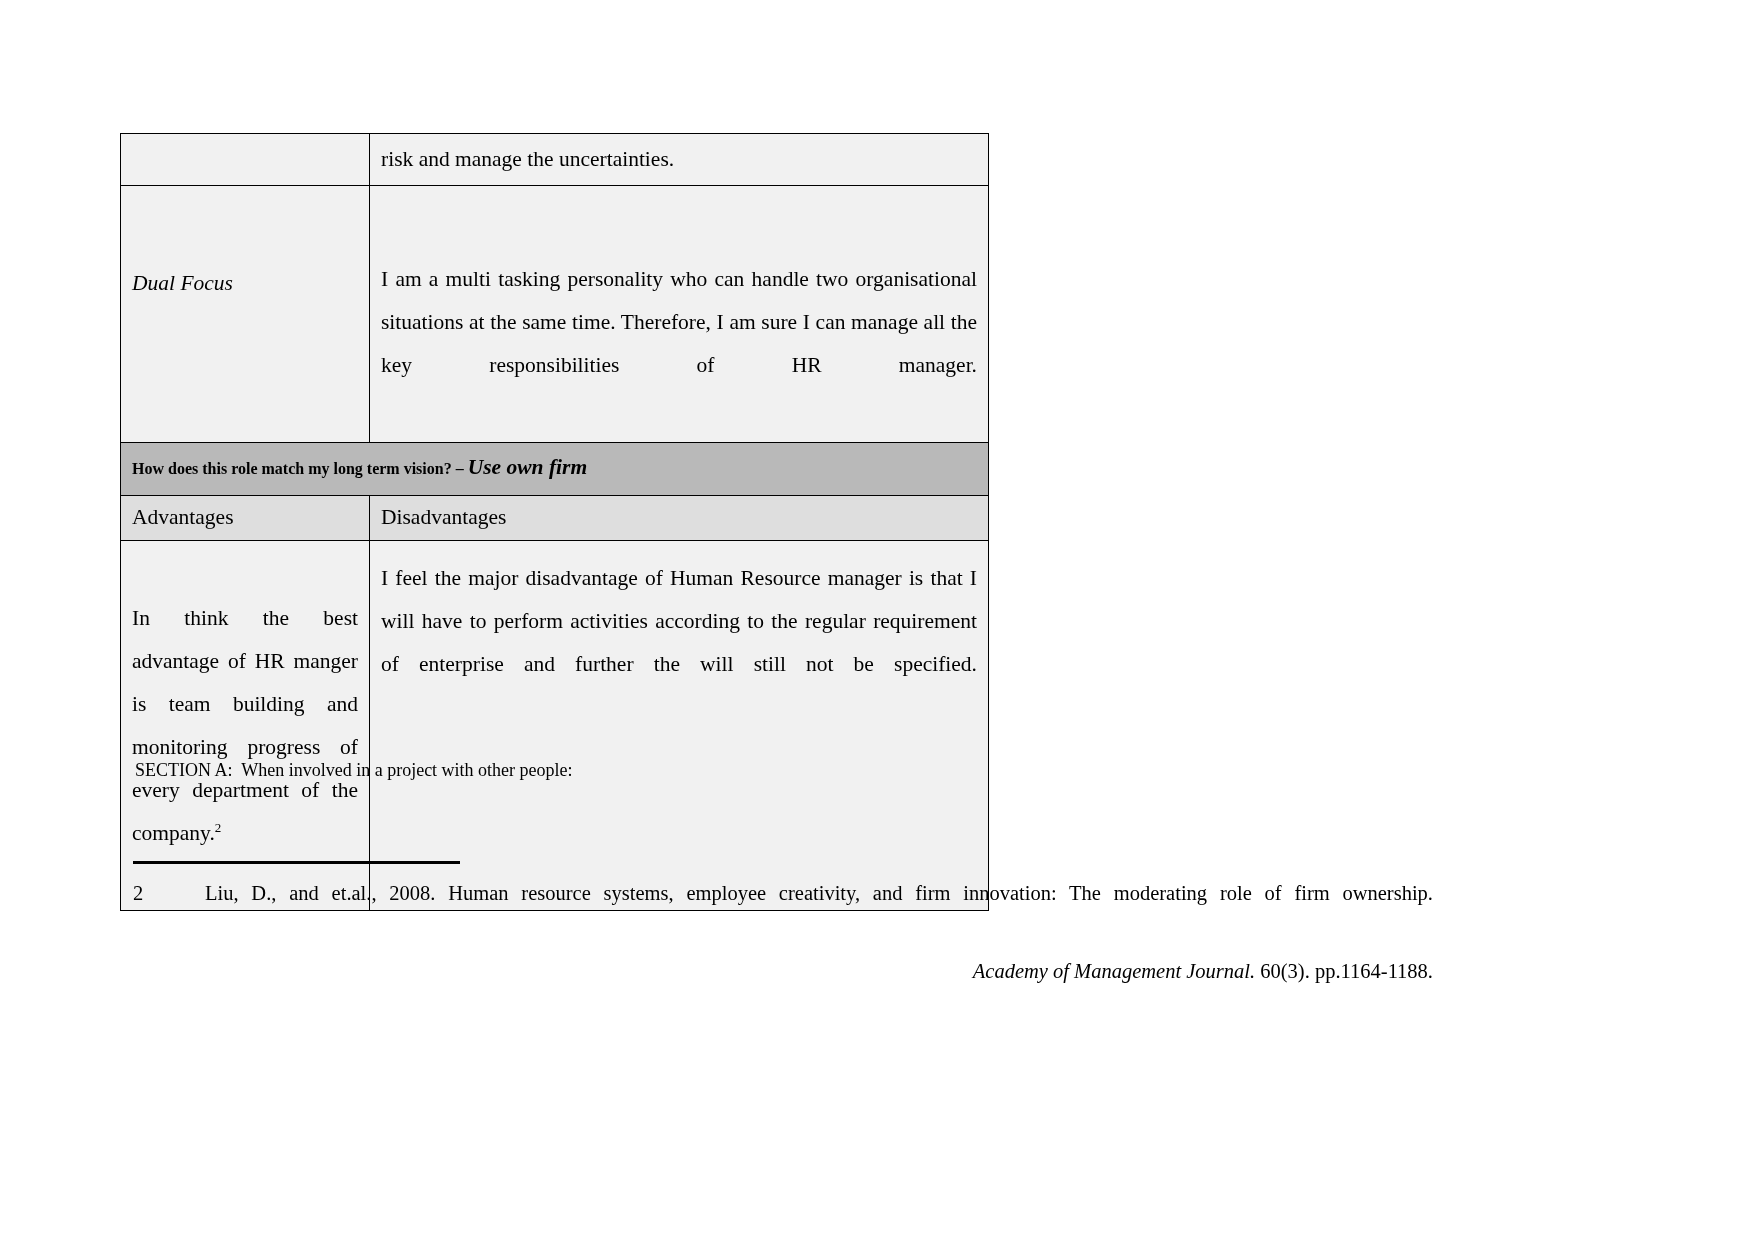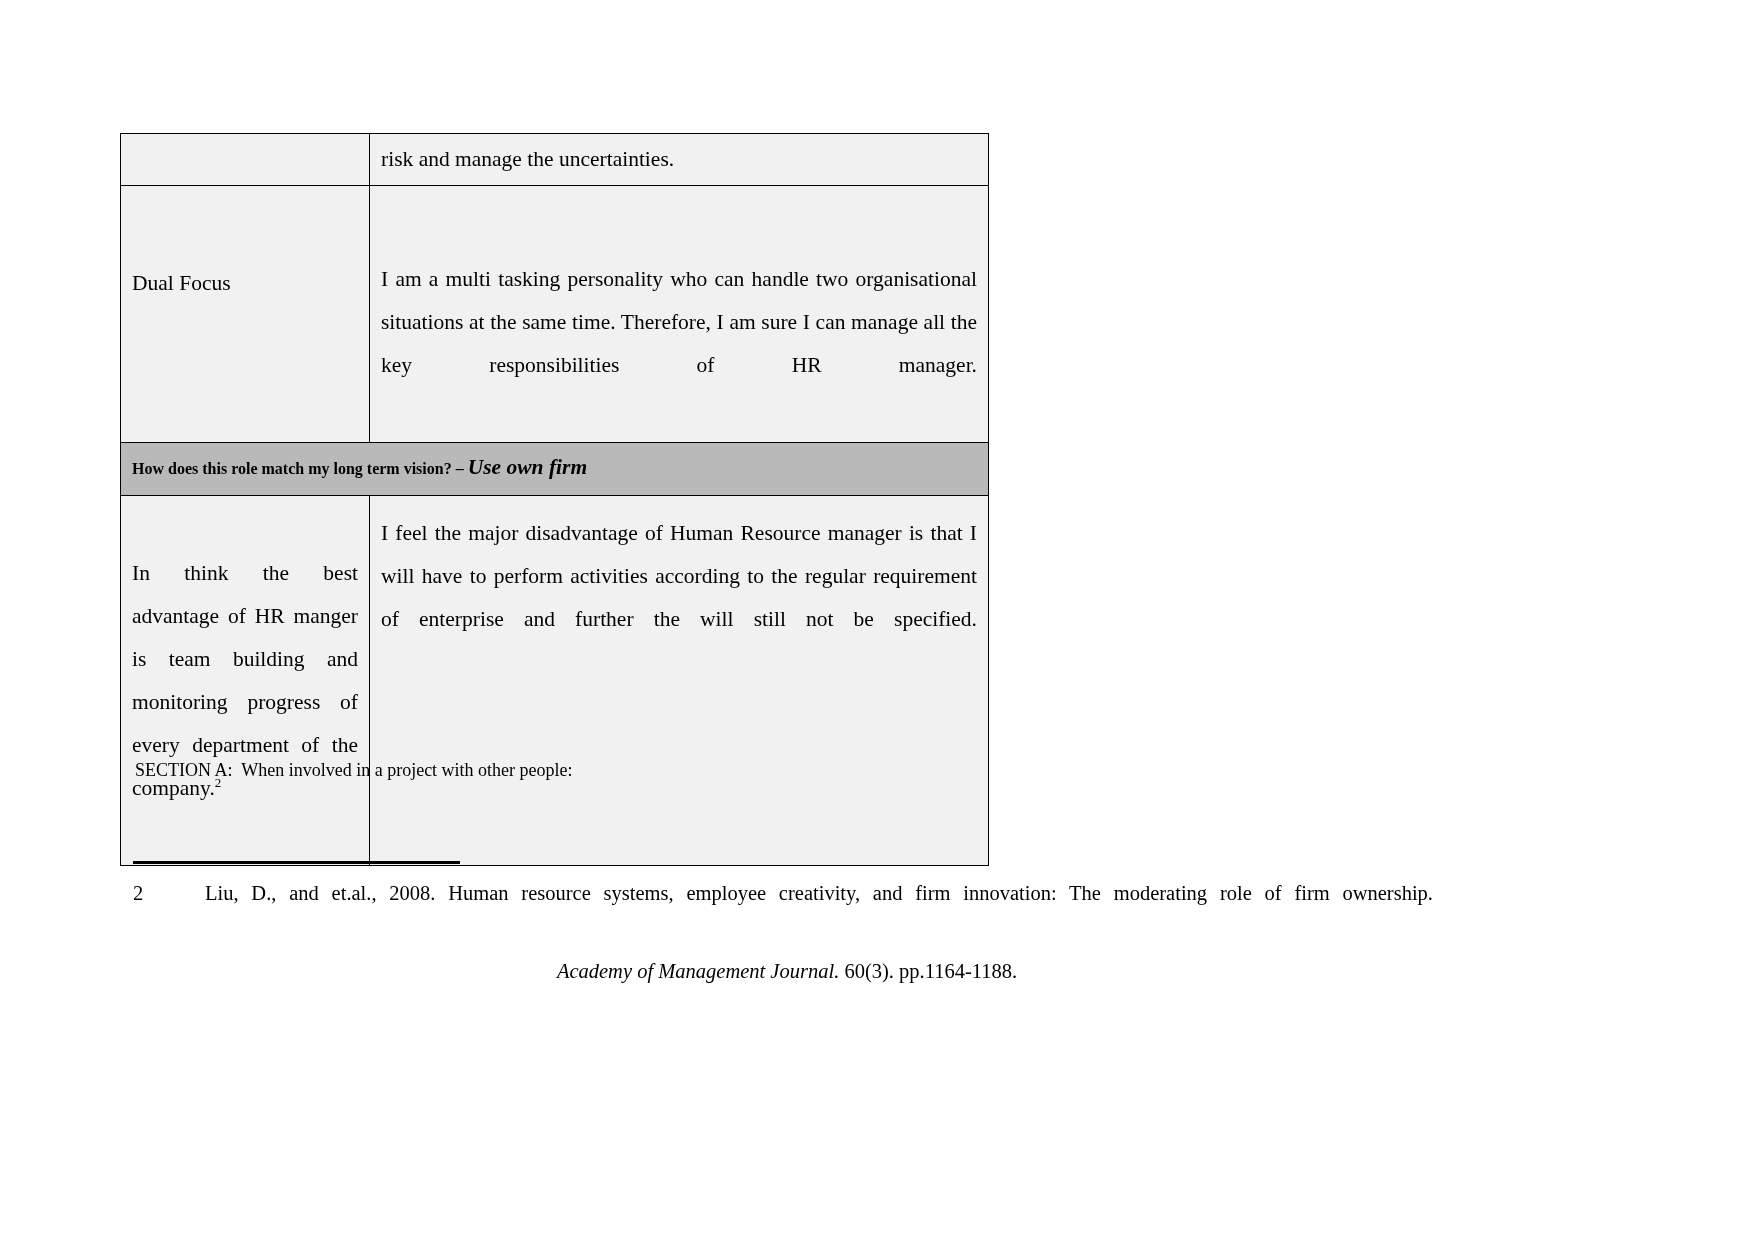--- a/index.html
+++ b/index.html
@@ -51,21 +51,21 @@
   .cell-plain { text-align: left; }
   .cell-just  { text-align: justify; text-justify: inter-word; }
   .cell-just > .tx { display: block; }
   .cell-just > .tx::after {
     content: "";
     display: inline-block;
     width: 100%;
   }
 
   .row-dual td { height: 148px; }
-  .row-dual .col-label { padding-top: 76px; }
+  .row-dual .col-label { padding-top: 76px; font-style: italic; }
   .row-dual .col-body  { padding-top: 72px; }
 
   
   .row-banner td {
     background: #b9b9b9;
     border-top: 1px solid #000000;
     border-bottom: 1px solid #000000;
     padding: 9px 11px 11px 11px;
     line-height: 30px;
     height: 18px;
@@ -125,21 +125,21 @@
     text-align: justify;
     text-justify: inter-word;
   }
   .fn-first::after {
     content: "";
     display: inline-block;
     width: 100%;
   }
   .fn-num { display: inline-block; width: 72px; }
   .fn-italic { font-style: italic; }
-  .fn-second { text-align: center; margin-left: 8px; }
+  .fn-second { text-align: right; margin-left: 8px; }
 </style>
 </head>
 <body>
 
 <div class="page">
 
   <table class="doc-table">
     <colgroup>
       <col style="width:249px">
       <col style="width:619px">
@@ -154,20 +154,24 @@
         <td class="col-label cell-plain">Dual Focus</td>
         <td class="col-body cell-just">
             <span class="tx">I am a multi tasking personality who can handle two organisational situations at the same time. Therefore, I am sure I can manage all the key responsibilities of HR manager.</span>
           </td>
       </tr>
 
       <tr class="row-banner">
         <td colspan="2"><span class="banner-text">How does this role match my long term vision? – </span><span class="banner-em">Use own firm</span></td>
       </tr>
 
+      <tr class="row-subhead">
+        <td class="col-adv cell-plain">Advantages</td>
+        <td class="col-dis cell-plain">Disadvantages</td>
+      </tr>
 
       <tr class="row-body">
         <td class="col-adv cell-just">
             <span class="tx"><span>In think the best advantage of HR manger is team building and monitoring progress of every department of the company.</span><sup class="fn">2</sup></span>
           </td>
         <td class="col-dis cell-just">
             <span class="tx">I feel the major disadvantage of Human Resource manager is that I will have to perform activities according to the regular requirement of enterprise and further the will still not be specified.</span>
           </td>
       </tr>
     </tbody>

